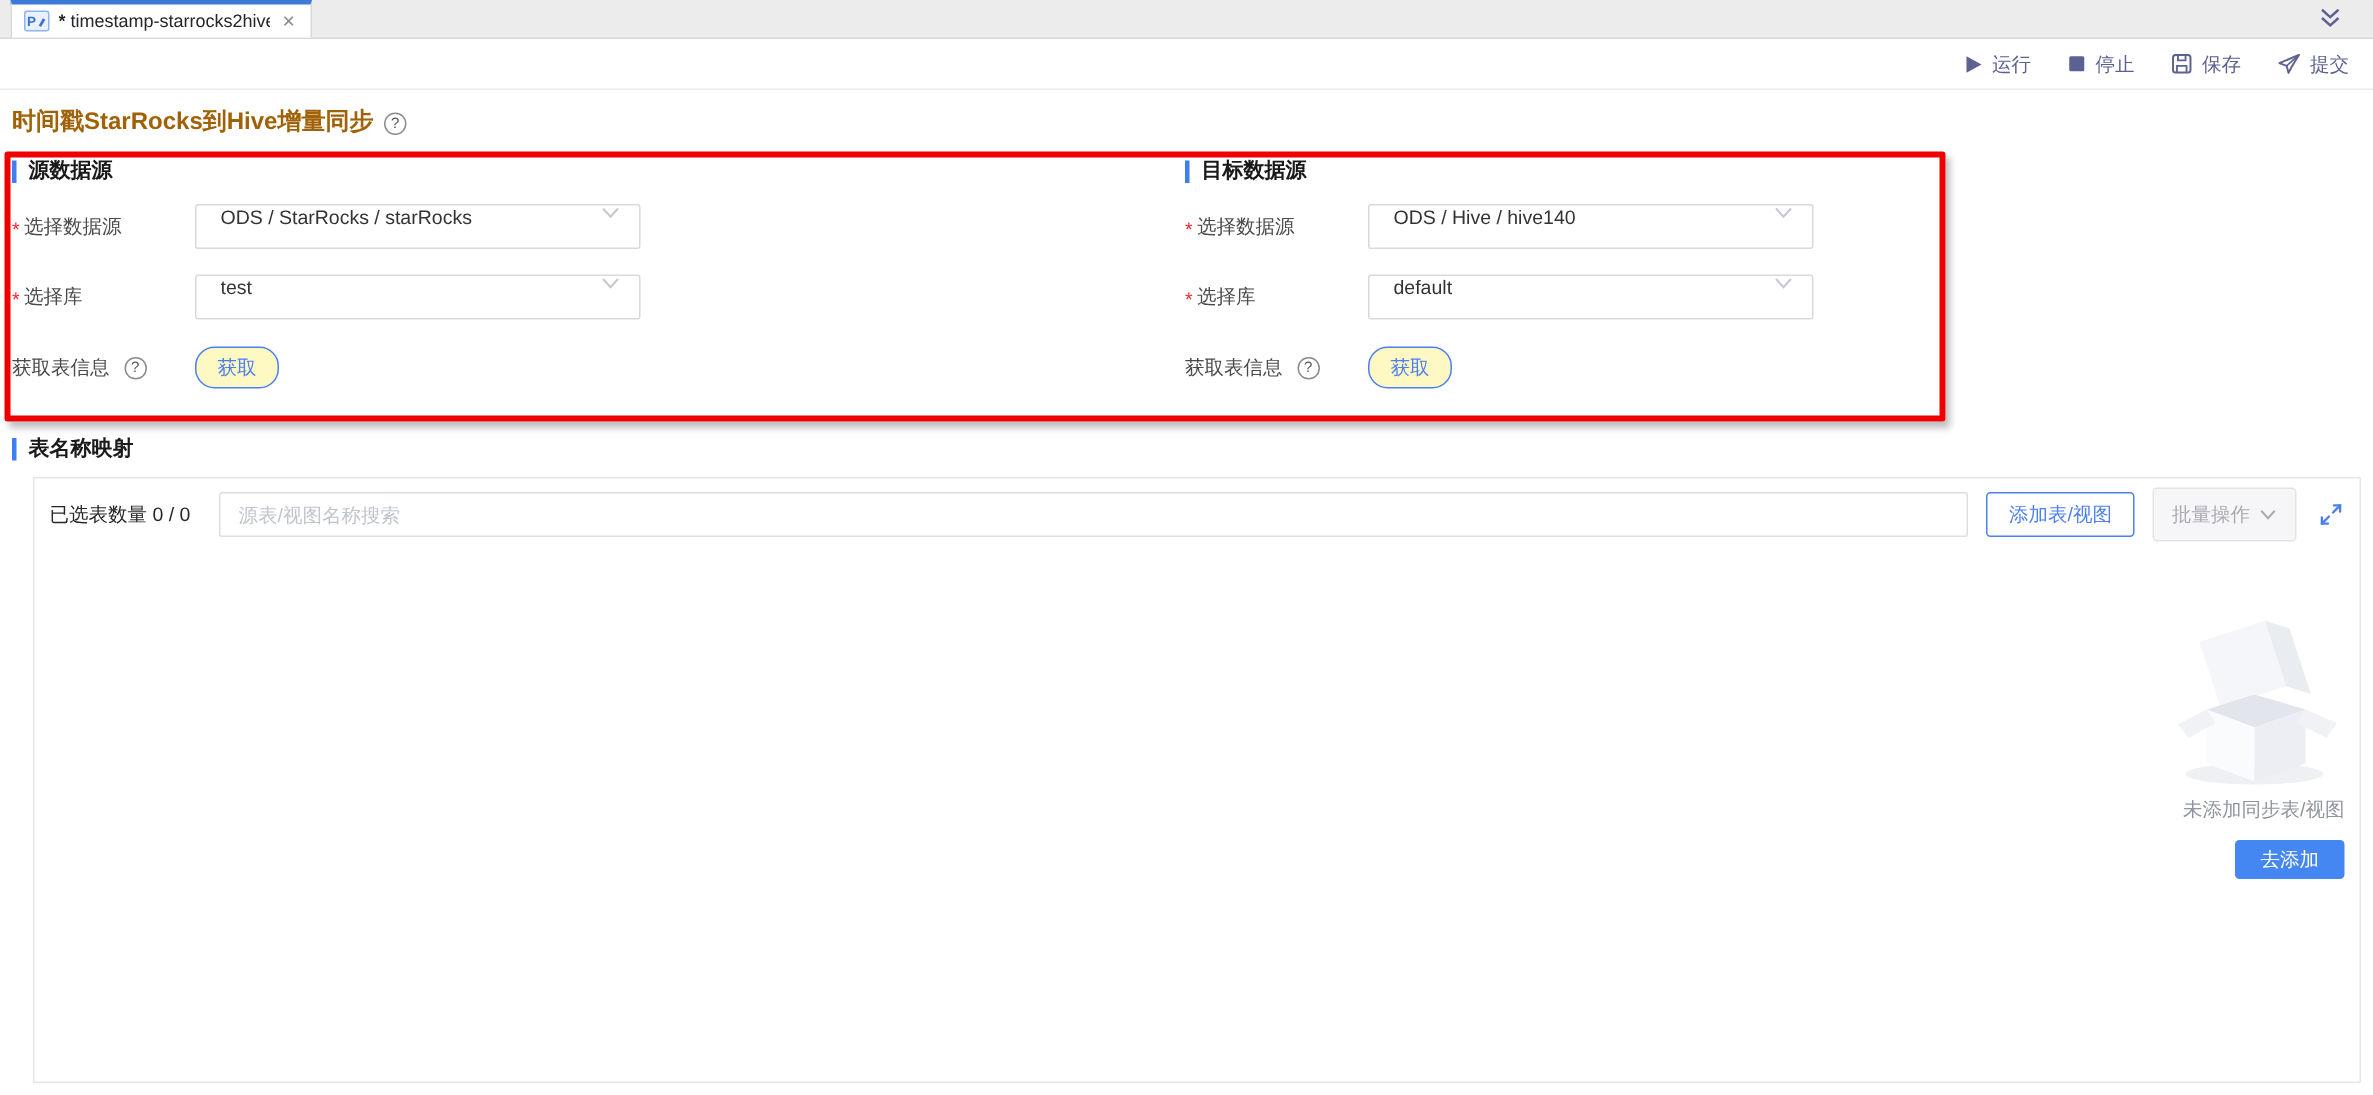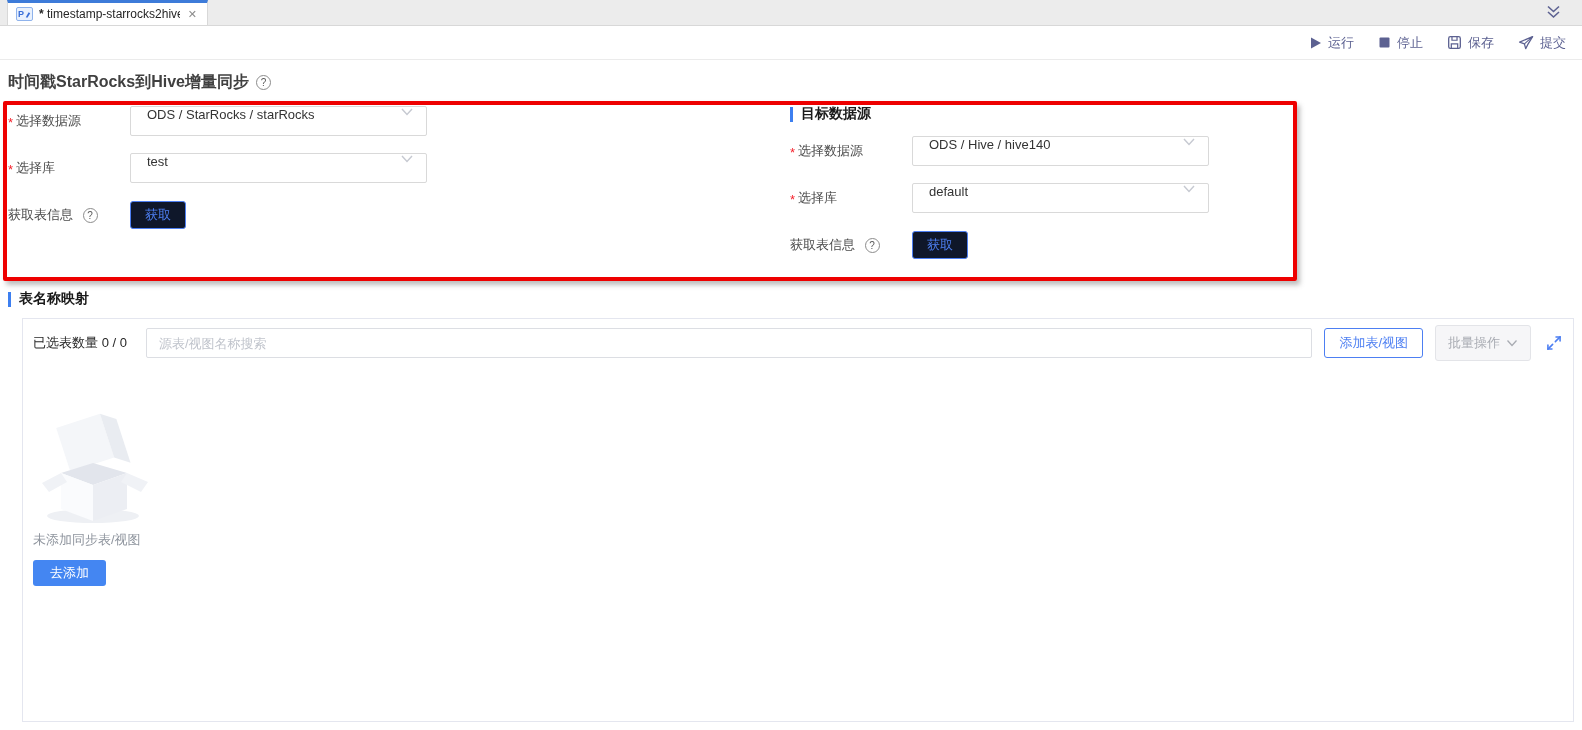--- a/index.html
+++ b/index.html
@@ -20,42 +20,42 @@
   .collapse-icon { position: absolute; right: 20px; top: 5px; cursor: pointer; }
 
   
   .toolbar { height: 34px; background: #fff; border-bottom: 1px solid #ebebeb;
     display: flex; align-items: center; justify-content: flex-end; gap: 24px; padding-right: 16px; padding-left: 17px; }
   .tool-btn { display: flex; align-items: center; gap: 6px; color: #5c6191; font-size: 13px;
     cursor: pointer; white-space: nowrap; }
 
   
   .title-row { padding: 12px 0 6px 8px; height: 38px; display: flex; align-items: center; gap: 7px; }
-  .page-title { font-size: 16px; font-weight: bold; color: #404040; line-height: 20px; }
+  .page-title { font-size: 16px; font-weight: bold; color: #a16207; line-height: 20px; }
   .help-icon { width: 15px; height: 15px; border: 1px solid #8c8c8c; border-radius: 50%;
     color: #595959; font-size: 10px; line-height: 13px; text-align: center; display: inline-block;
     flex: none; cursor: pointer; }
 
   
   .form-area { position: relative; height: 192px; }
   .panel { position: absolute; top: 8px; width: 700px; }
   .panel.left { left: 8px; }
   .panel.right { left: 790px; }
   .panel-header { display: flex; align-items: center; gap: 8px; height: 16px; margin-bottom: 14px; }
   .accent-bar { width: 3px; height: 15px; background: #3d7ff0; flex: none; }
   .panel-header-text { font-size: 14px; font-weight: bold; color: #1a1a1a; }
   .form-row { display: flex; align-items: center; height: 30px; margin-bottom: 17px; }
   .form-label { width: 122px; font-size: 13px; color: #4a4a4a; flex: none; display: flex; align-items: center; gap: 3px; }
   .req { color: #f5222d; font-size: 13px; margin-top: 3px; }
   .select { width: 297px; height: 30px; border: 1px solid #d9d9d9; border-radius: 2px;
     background: #fff; display: flex; align-items: flex-start; padding: 0 12px 0 16px;
     font-size: 13px; color: #333; cursor: pointer; }
   .select .sel-text { flex: 1; white-space: nowrap; overflow: hidden; }
-  .btn-outline-blue { height: 28px; padding: 0 14px; background: #0f172a; border: 1px solid #4d7ff2;
-    border-radius: 3px; color: #4d7ff2; font-size: 13px; cursor: pointer;
+  .btn-outline-blue { height: 28px; padding: 0 14px; background: #fef9c3; border: 1px solid #4d7ff2;
+    border-radius: 13px; color: #4d7ff2; font-size: 13px; cursor: pointer;
     display: inline-flex; align-items: center; }
 
   
   .annotation-rect { position: absolute; left: 3px; top: 101px; width: 1294px; height: 180px;
     border: 4px solid #ee0000; border-radius: 2px; pointer-events: none; z-index: 50;
     box-shadow: 3px 4px 5px rgba(110,110,110,0.45); }
 
   
   .mapping-header { display: flex; align-items: center; gap: 8px; height: 18px; margin: 0 0 10px 8px; }
   .mapping-container { margin-left: 22px; width: 1552px; height: 404px;
@@ -68,21 +68,21 @@
   .search-input::placeholder { color: #c0c4cc; }
   .btn-add { margin-left: 12px; height: 30px; padding: 0 14px; background: #fff;
     border: 1px solid #4d7ff2; border-radius: 3px; color: #4d7ff2; font-size: 13px;
     cursor: pointer; white-space: nowrap; }
   .btn-batch { margin-left: 12px; height: 36px; padding: 0 12px; background: #f6f6f8;
     border: 1px solid #e3e4e8; border-radius: 3px; color: #a8abb2; font-size: 13px;
     cursor: pointer; display: inline-flex; align-items: center; gap: 6px; white-space: nowrap; }
   .expand-btn { margin-left: 14px; cursor: pointer; display: flex; align-items: center; }
 
   
-  .empty-state { margin-top: 55px; display: flex; flex-direction: column; align-items: flex-start; }
+  .empty-state { margin-top: 55px; display: flex; flex-direction: column; align-items: flex-end; }
   .empty-text { margin-top: 6px; font-size: 13px; color: #8f959e; }
   .btn-primary { margin-top: 11px; height: 26px; padding: 0 17px; background: #4486f2;
     border: none; border-radius: 3px; color: #fff; font-size: 13px; cursor: pointer; }
 
   svg { display: block; }
 </style>
 </head>
 <body>
 
 <div class="tabbar">
@@ -135,20 +135,24 @@
 </div>
 
 <div class="title-row">
   <span class="page-title">时间戳StarRocks到Hive增量同步</span>
   <span class="help-icon">?</span>
 </div>
 
 <div class="form-area">
 
   <div class="panel left">
+    <div class="panel-header">
+      <span class="accent-bar"></span>
+      <span class="panel-header-text">源数据源</span>
+    </div>
     <div class="form-row">
       <span class="form-label">
           <span class="req">*</span>
           <span>选择数据源</span>
         </span>
       <div class="select">
         <span class="sel-text">ODS / StarRocks / starRocks</span>
         <svg width="14" height="10" viewBox="0 0 14 10">
           <path d="M2 2 L7 7.5 L12 2" fill="none" stroke="#c6c9d1" stroke-width="1.4"></path>
         </svg>

